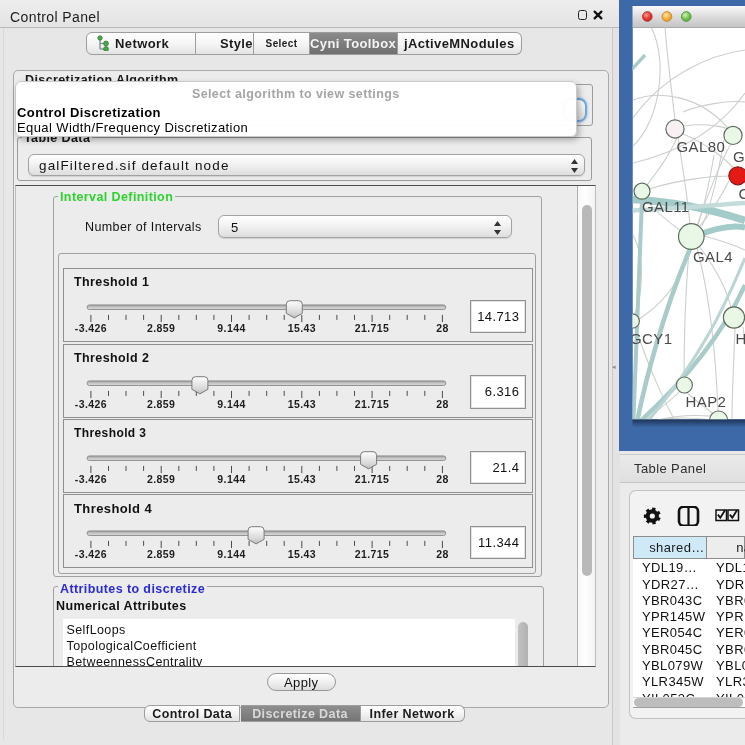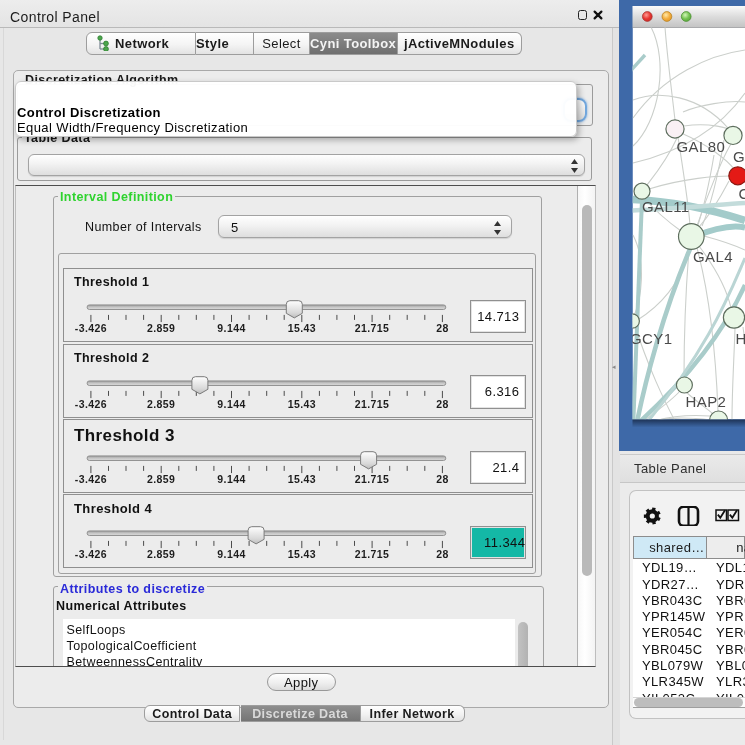--- a/index.html
+++ b/index.html
@@ -26,40 +26,42 @@
         <path d="M3 3 V14"></path>
         <path d="M3 8.5 H8.5"></path>
         <path d="M3 14 H8.5"></path>
       </g>
       <g fill="#4cA64c" stroke="#2e7d32" stroke-width="0.8">
         <circle cx="3" cy="3" r="2.2"></circle>
         <circle cx="9" cy="8.5" r="2.4"></circle>
         <circle cx="9" cy="14" r="2.4"></circle>
       </g>
     </svg>Network</div>
-<div class="a" style="left:196px;top:31.5px;width:58px;height:23px;background:linear-gradient(#ffffff,#f4f4f4 55%,#e3e3e3);color:#1b1b1b;border-radius:0;border:1px solid #9d9d9d;border-left:none;text-align:left;font-size:13px;font-weight:bold;line-height:22px">Style</div>
-<div class="a" style="left:254px;top:31.5px;width:56px;height:23px;background:linear-gradient(#ffffff,#f4f4f4 55%,#e3e3e3);color:#1b1b1b;border-radius:0;border:1px solid #9d9d9d;border-left:none;text-align:center;font-size:13px;font-weight:normal;line-height:22px">Select</div>
+<div class="a" style="left:196px;top:31.5px;width:58px;height:23px;background:linear-gradient(#ffffff,#f4f4f4 55%,#e3e3e3);color:#1b1b1b;border-radius:0;border:1px solid #9d9d9d;border-left:none;text-align:right;font-size:13px;font-weight:bold;line-height:22px">Style</div>
+<div class="a" style="left:254px;top:31.5px;width:56px;height:23px;background:linear-gradient(#ffffff,#f4f4f4 55%,#e3e3e3);color:#1b1b1b;border-radius:0;border:1px solid #9d9d9d;border-left:none;text-align:center;font-size:10px;font-weight:bold;line-height:22px">Select</div>
 <div class="a" style="left:310px;top:31.5px;width:88px;height:23px;background:linear-gradient(#8b8b8b,#6f6f6f);color:#f4f4f4;border-radius:0;border:1px solid #9d9d9d;border-left:none;text-align:left;font-size:13px;font-weight:bold;line-height:22px">Cyni Toolbox</div>
 <div class="a" style="left:398px;top:31.5px;width:123.5px;height:23px;background:linear-gradient(#ffffff,#f4f4f4 55%,#e3e3e3);color:#1b1b1b;border-radius:0 6px 6px 0;border:1px solid #9d9d9d;border-left:none;text-align:center;font-size:13px;font-weight:bold;line-height:22px">jActiveMNodules</div>
 <div class="a" style="left:12.5px;top:69.5px;width:596px;height:638px;border:1.2px solid #a9a9a9;border-radius:5px;background:#ececec"></div>
 
 <div class="grp" style="left:17.3px;top:84px;width:575.4px;height:42.2px"></div>
 <div class="a" style="left:563px;top:97.5px;width:24px;height:24.5px;border:2.4px solid #72a7dd;border-radius:8px;box-shadow:0 0 2.5px #72a7dd;background:linear-gradient(#fdfdfd,#dcdcdc)"></div>
 <div class="a" style="left:25px;top:72.5px;font-size:12.5px;font-weight:bold;color:#1a1a1a">Discretization Algorithm</div>
 
 <div class="grp" style="left:17.3px;top:136.5px;width:574.7px;height:44.5px"></div>
 <div class="gt" style="left:22px;top:130.5px;color:#1a1a1a">Table Data</div>
 <div class="a combo" style="left:28px;top:153.5px;width:557px;height:22px">
+ <div class="a" style="left:10px;top:3.5px;font-size:13.5px;letter-spacing:1.15px;color:#111">galFiltered.sif default node</div>
  <svg class="a" style="right:4px;top:3px" width="11" height="16" viewBox="0 0 11 16">
       <path d="M5.5 1 L9 6 H2 Z" fill="#333"></path>
       <path d="M5.5 15 L2 10 H9 Z" fill="#333"></path>
     </svg>
 </div>
 
 <div class="a" style="left:14.5px;top:80.5px;width:562.5px;height:56px;background:rgba(255,255,255,0.965);border:1px solid #c9c9c9;border-radius:6px;box-shadow:2px 3px 6px rgba(0,0,0,0.3)">
+ <div class="a" style="left:0;top:5px;width:100%;text-align:center;font-size:12.5px;font-weight:bold;color:#a5a5a5">Select algorithm to view settings</div>
  <div class="a" style="left:1.5px;top:23px;font-size:13px;font-weight:bold;color:#000">Control Discretization</div>
  <div class="a" style="left:1.5px;top:38.5px;font-size:13px;color:#000">Equal Width/Frequency Discretization</div>
 </div>
 
 <div class="a" id="vp" style="left:15px;top:185px;width:580.5px;height:481.5px;border-top:1.6px solid #4e4e4e;border-bottom:1.8px solid #4e4e4e;border-left:1px solid #bdbdbd;border-right:1px solid #bdbdbd;background:#ececec;overflow:hidden">
 <div class="grp" style="left:36.5px;top:10.4px;width:489.5px;height:381px;border-color:#a0a0a0"></div><div class="gt" style="left:42px;top:4.0px;color:#2fd32f">Interval Definition</div><div class="a" style="left:69px;top:34.0px;font-size:12.5px;font-weight:normal;color:#111">Number of Intervals</div><div class="a combo" style="left:202px;top:28.5px;width:293.5px;height:23.5px">
  <div class="a" style="left:12px;top:4px;font-size:13px;color:#111">5</div>
  <svg class="a" style="right:8px;top:4px" width="11" height="16" viewBox="0 0 11 16">
         <path d="M5.5 1 L9 6 H2 Z" fill="#333"></path>
         <path d="M5.5 15 L2 10 H9 Z" fill="#333"></path>
@@ -101,21 +103,21 @@
         <text x="26.9" y="63.2" font-size="10.5" font-weight="bold" fill="#1d1d1d" text-anchor="middle">-3.426</text>
         <text x="97.2" y="63.2" font-size="10.5" font-weight="bold" fill="#1d1d1d" text-anchor="middle">2.859</text>
         <text x="167.5" y="63.2" font-size="10.5" font-weight="bold" fill="#1d1d1d" text-anchor="middle">9.144</text>
         <text x="237.8" y="63.2" font-size="10.5" font-weight="bold" fill="#1d1d1d" text-anchor="middle">15.43</text>
         <text x="308.1" y="63.2" font-size="10.5" font-weight="bold" fill="#1d1d1d" text-anchor="middle">21.715</text>
         <text x="378.4" y="63.2" font-size="10.5" font-weight="bold" fill="#1d1d1d" text-anchor="middle">28</text>
         <path d="M127.9 40 L127.9 31 Q127.9 27.4 131.5 27.4 L140.3 27.4 Q143.9 27.4 143.9 31 L143.9 40 L135.9 44.6 Z" transform="translate(0,4.3)" fill="url(#thm)" stroke="#7b7b7b" stroke-width="1"></path>
       </svg>
       <div class="a" style="left:405.8px;top:30.5px;width:56.5px;height:33.5px;background:#fff;border:1px solid #909090;box-shadow:inset 0 0 0 1px #e3e3e3;font-size:13px;color:#111;text-align:right;line-height:31px;padding-right:6px">6.316</div>
     </div><div class="a" style="left:47px;top:233.0px;width:469.5px;height:74px;border:1.2px solid #8f8f8f;background:#ececec">
-      <div class="a" style="left:10px;top:6px;font-size:17px;font-weight:bold;color:#111">Threshold 3</div>
+      <div class="a" style="left:10px;top:6px;font-size:12px;font-weight:bold;color:#111">Threshold 3</div>
       <svg class="a" style="left:0;top:0" width="469" height="74" viewBox="0 0 469 74">
         <defs></defs>
         <rect x="23.1" y="35.9" width="358.7" height="4.6" rx="2.3" fill="url(#trk)" stroke="#8a8a8a" stroke-width="0.9"></rect>
         <path d="M26.9 45.9 L26.9 53.1 M44.5 45.9 L44.5 50.9 M62.0 45.9 L62.0 50.9 M79.6 45.9 L79.6 50.9 M97.2 45.9 L97.2 53.1 M114.8 45.9 L114.8 50.9 M132.3 45.9 L132.3 50.9 M149.9 45.9 L149.9 50.9 M167.5 45.9 L167.5 53.1 M185.1 45.9 L185.1 50.9 M202.7 45.9 L202.7 50.9 M220.2 45.9 L220.2 50.9 M237.8 45.9 L237.8 53.1 M255.4 45.9 L255.4 50.9 M272.9 45.9 L272.9 50.9 M290.5 45.9 L290.5 50.9 M308.1 45.9 L308.1 53.1 M325.7 45.9 L325.7 50.9 M343.2 45.9 L343.2 50.9 M360.8 45.9 L360.8 50.9 M378.4 45.9 L378.4 53.1" stroke="#4c4c4c" stroke-width="1"></path>
         <text x="26.9" y="63.2" font-size="10.5" font-weight="bold" fill="#1d1d1d" text-anchor="middle">-3.426</text>
         <text x="97.2" y="63.2" font-size="10.5" font-weight="bold" fill="#1d1d1d" text-anchor="middle">2.859</text>
         <text x="167.5" y="63.2" font-size="10.5" font-weight="bold" fill="#1d1d1d" text-anchor="middle">9.144</text>
         <text x="237.8" y="63.2" font-size="10.5" font-weight="bold" fill="#1d1d1d" text-anchor="middle">15.43</text>
         <text x="308.1" y="63.2" font-size="10.5" font-weight="bold" fill="#1d1d1d" text-anchor="middle">21.715</text>
         <text x="378.4" y="63.2" font-size="10.5" font-weight="bold" fill="#1d1d1d" text-anchor="middle">28</text>
@@ -129,21 +131,21 @@
         <rect x="23.1" y="35.9" width="358.7" height="4.6" rx="2.3" fill="url(#trk)" stroke="#8a8a8a" stroke-width="0.9"></rect>
         <path d="M26.9 45.9 L26.9 53.1 M44.5 45.9 L44.5 50.9 M62.0 45.9 L62.0 50.9 M79.6 45.9 L79.6 50.9 M97.2 45.9 L97.2 53.1 M114.8 45.9 L114.8 50.9 M132.3 45.9 L132.3 50.9 M149.9 45.9 L149.9 50.9 M167.5 45.9 L167.5 53.1 M185.1 45.9 L185.1 50.9 M202.7 45.9 L202.7 50.9 M220.2 45.9 L220.2 50.9 M237.8 45.9 L237.8 53.1 M255.4 45.9 L255.4 50.9 M272.9 45.9 L272.9 50.9 M290.5 45.9 L290.5 50.9 M308.1 45.9 L308.1 53.1 M325.7 45.9 L325.7 50.9 M343.2 45.9 L343.2 50.9 M360.8 45.9 L360.8 50.9 M378.4 45.9 L378.4 53.1" stroke="#4c4c4c" stroke-width="1"></path>
         <text x="26.9" y="63.2" font-size="10.5" font-weight="bold" fill="#1d1d1d" text-anchor="middle">-3.426</text>
         <text x="97.2" y="63.2" font-size="10.5" font-weight="bold" fill="#1d1d1d" text-anchor="middle">2.859</text>
         <text x="167.5" y="63.2" font-size="10.5" font-weight="bold" fill="#1d1d1d" text-anchor="middle">9.144</text>
         <text x="237.8" y="63.2" font-size="10.5" font-weight="bold" fill="#1d1d1d" text-anchor="middle">15.43</text>
         <text x="308.1" y="63.2" font-size="10.5" font-weight="bold" fill="#1d1d1d" text-anchor="middle">21.715</text>
         <text x="378.4" y="63.2" font-size="10.5" font-weight="bold" fill="#1d1d1d" text-anchor="middle">28</text>
         <path d="M184.1 40 L184.1 31 Q184.1 27.4 187.7 27.4 L196.5 27.4 Q200.1 27.4 200.1 31 L200.1 40 L192.1 44.6 Z" transform="translate(0,4.3)" fill="url(#thm)" stroke="#7b7b7b" stroke-width="1"></path>
       </svg>
-      <div class="a" style="left:405.8px;top:30.5px;width:56.5px;height:33.5px;background:#14b8a6;border:1px solid #909090;box-shadow:inset 0 0 0 1px #e3e3e3;font-size:13px;color:#111;text-align:right;line-height:31px;">11.344</div>
+      <div class="a" style="left:405.8px;top:30.5px;width:56.5px;height:33.5px;background:#ffffff;border:1px solid #909090;box-shadow:inset 0 0 0 1px #e3e3e3;font-size:13px;color:#111;text-align:right;line-height:31px;padding-right:6px">11.344</div>
     </div><div class="grp" style="left:36.5px;top:399.7px;width:491.2px;height:100px;border-color:#a0a0a0"></div><div class="gt" style="left:42px;top:396.0px;color:#2a2ad8;background:#ececec">Attributes to discretize</div><div class="a" style="left:40px;top:413.0px;font-size:12.5px;font-weight:bold;color:#111">Numerical Attributes</div><div class="a" style="left:47.3px;top:433.2px;width:451.7px;height:70px;background:#fff"></div><div class="a" style="left:50.5px;top:436.6px;font-size:12.5px;color:#111">SelfLoops</div><div class="a" style="left:50.5px;top:452.6px;font-size:12.5px;color:#111">TopologicalCoefficient</div><div class="a" style="left:50.5px;top:468.6px;font-size:12.5px;color:#111">BetweennessCentrality</div><div class="a" style="left:501.5px;top:436.2px;width:10.5px;height:70px;background:linear-gradient(90deg,#c2c2c2,#b2b2b2);border-radius:5px 5px 0 0"></div><div class="a" style="left:560.5px;top:0.0px;width:19px;height:481px;background:linear-gradient(90deg,#f7f7f7,#ffffff 40%,#f3f3f3);border-left:1px solid #b0b0b0;border-right:1px solid #c9c9c9"></div><div class="a" style="left:565.8px;top:19.4px;width:10px;height:370.5px;background:#b9b9b9;border-radius:5.5px"></div></div>
 <div class="a" style="left:266.5px;top:672.8px;width:69.5px;height:18.5px;background:linear-gradient(#ffffff,#ededed 60%,#dcdcdc);border:1px solid #989898;border-radius:9px;text-align:center;font-size:13px;line-height:17px;color:#111">Apply</div>
 <div class="a" style="left:143.9px;top:704.7px;width:96.6px;height:17.4px;background:linear-gradient(#ffffff,#f2f2f2 55%,#e2e2e2);color:#1b1b1b;border-radius:6px 0 0 6px;border:1px solid #9d9d9d;border-left:1px solid #9d9d9d;text-align:center;font-size:12.5px;line-height:16px;font-weight:bold">Control Data</div>
 <div class="a" style="left:240.5px;top:704.7px;width:120px;height:17.4px;background:linear-gradient(#8e8e8e,#757575);color:#d9d9d9;border-radius:0;border:1px solid #9d9d9d;border-left:none;text-align:center;font-size:12.5px;line-height:16px;font-weight:bold">Discretize Data</div>
 <div class="a" style="left:360.5px;top:704.7px;width:104.3px;height:17.4px;background:linear-gradient(#ffffff,#f2f2f2 55%,#e2e2e2);color:#1b1b1b;border-radius:0 6px 6px 0;border:1px solid #9d9d9d;border-left:none;text-align:center;font-size:12.5px;line-height:16px;font-weight:bold">Infer Network</div>
 <div class="a" style="left:612px;top:363px;width:4px;height:6px;color:#8a8a8a;font-size:7px">◂</div>
 <svg class="a" style="left:619px;top:0" width="126" height="451" viewBox="0 0 126 451">
 <defs>
  <linearGradient id="tbg" x1="0" y1="0" x2="0" y2="1">
         <stop offset="0" stop-color="#fafafa"></stop>

